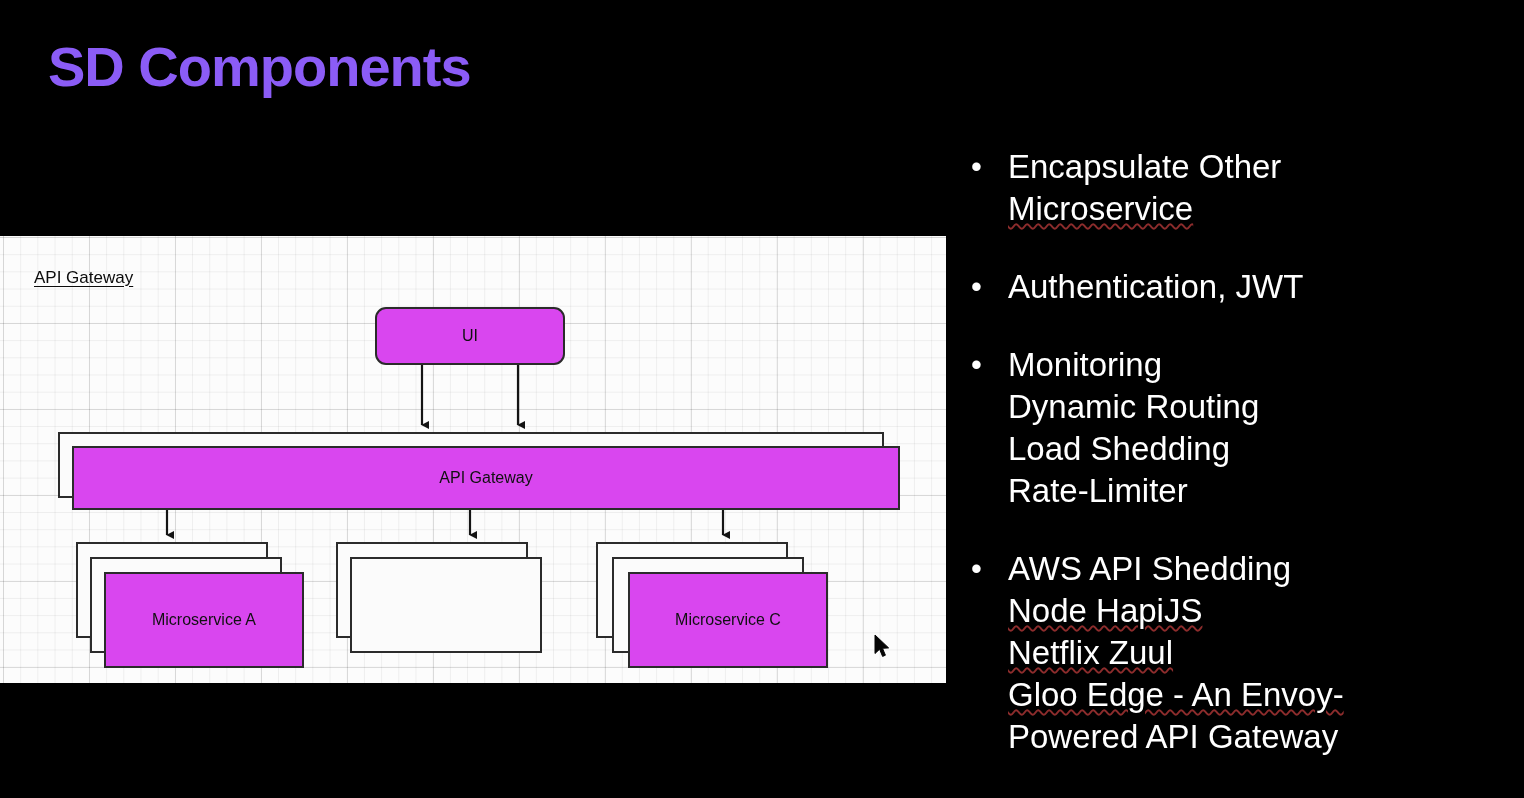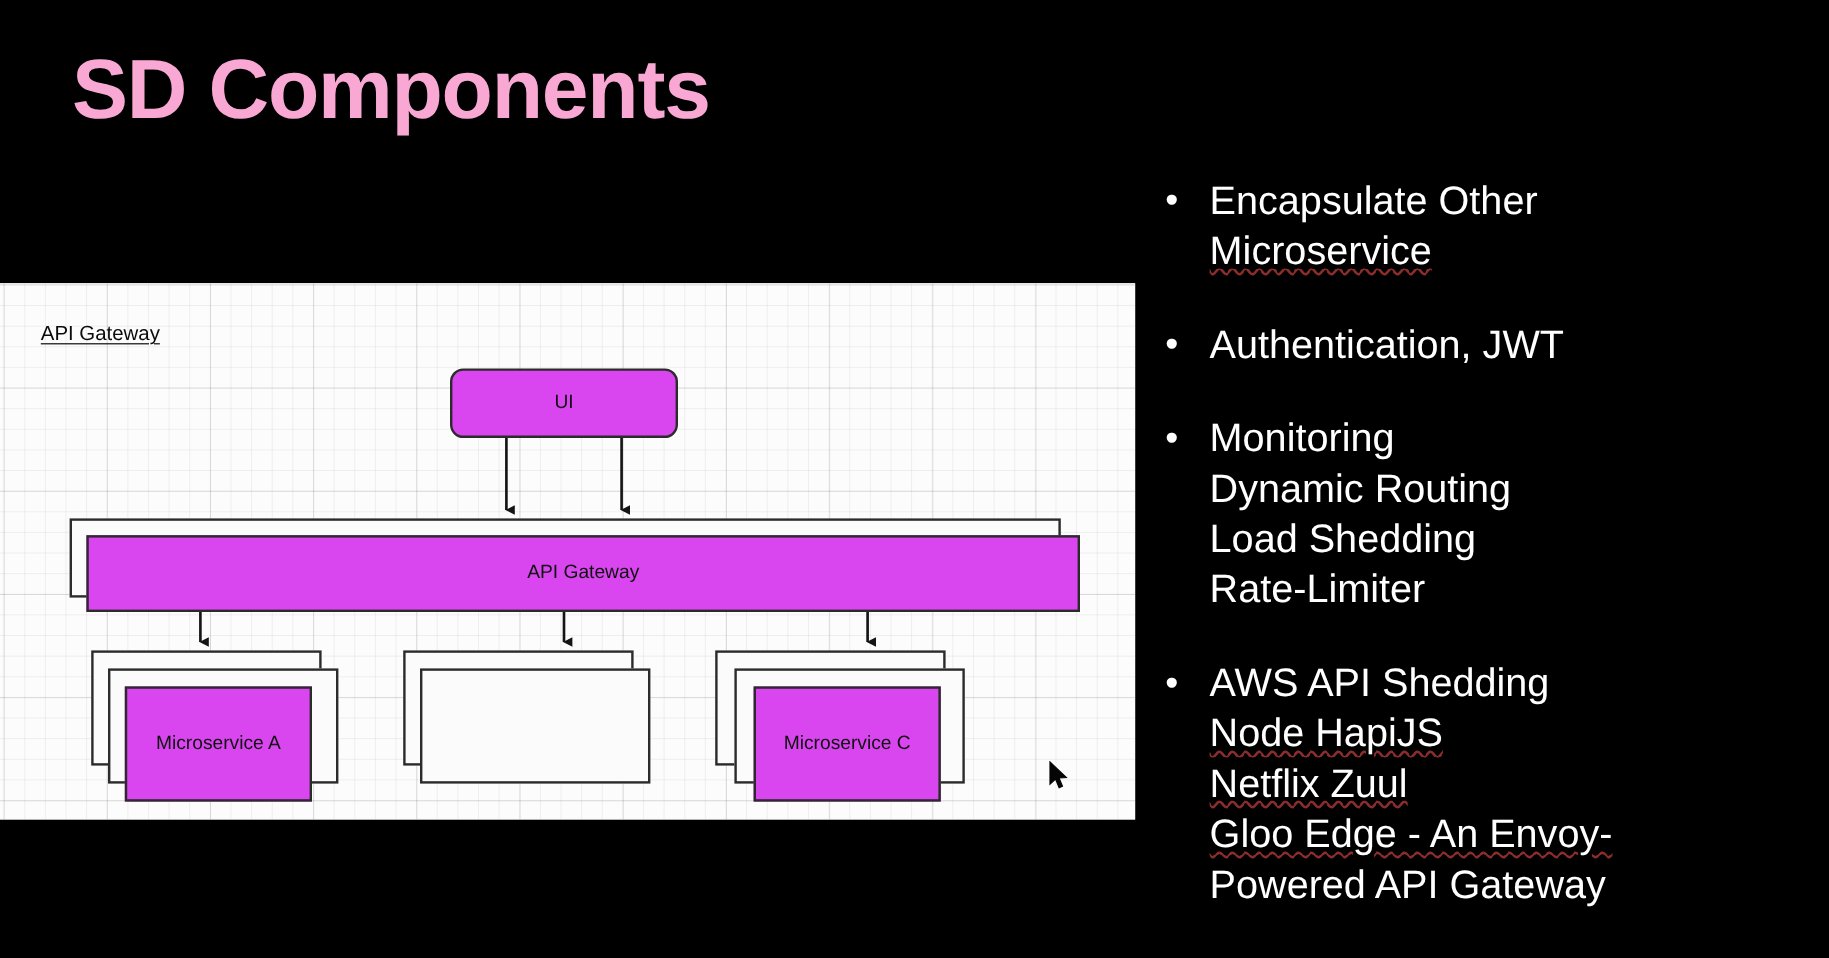--- a/index.html
+++ b/index.html
@@ -16,25 +16,25 @@
   #slide {
     position: relative;
     width: 1524px;
     height: 798px;
     background: #000000;
   }
 
   
   #slide-title {
     position: absolute;
-    left: 60px;
+    left: 48px;
     top: 38px;
-    font-size: 70px;
+    font-size: 56px;
     font-weight: bold;
-    color: #f9a8d4;
+    color: #8b5cf6;
     letter-spacing: -1px;
     line-height: 1.05;
     white-space: nowrap;
   }
 
   
   #diagram-panel {
     position: absolute;
     left: 0px;
     top: 236px;
@@ -98,21 +98,21 @@
     width: 826px; height: 66px;
   }
   #node-gw-front {
     left: 72px; top: 446px;
     width: 828px; height: 64px;
   }
 
   
   .ms-back2 { width: 192px; height: 96px; }
   .ms-back1 { width: 192px; height: 96px; }
-  .ms-front { width: 156px; height: 96px; }
+  .ms-front { width: 200px; height: 96px; }
 
   #ms-a-l3 { left: 76px;  top: 542px; }
   #ms-a-l2 { left: 90px;  top: 557px; }
   #ms-a-l1 { left: 104px; top: 572px; }
 
   #ms-b-l3 { left: 336px; top: 542px; }
   #ms-b-l2 { left: 350px; top: 557px; }
   #ms-b-l1 { left: 364px; top: 572px; }
 
   #ms-c-l3 { left: 596px; top: 542px; }

